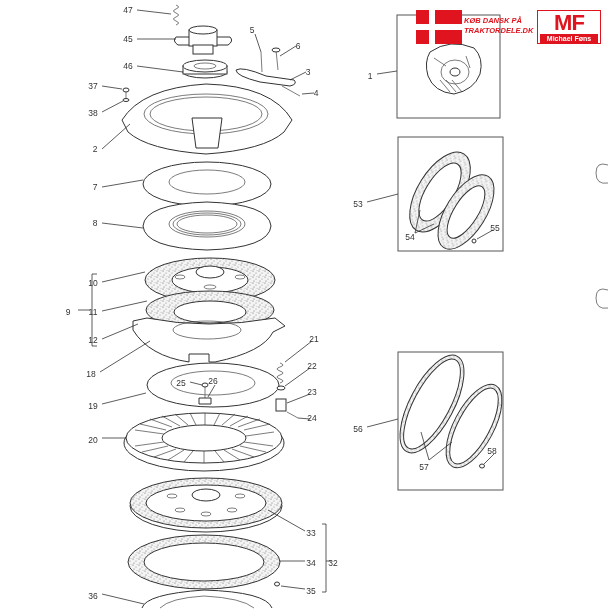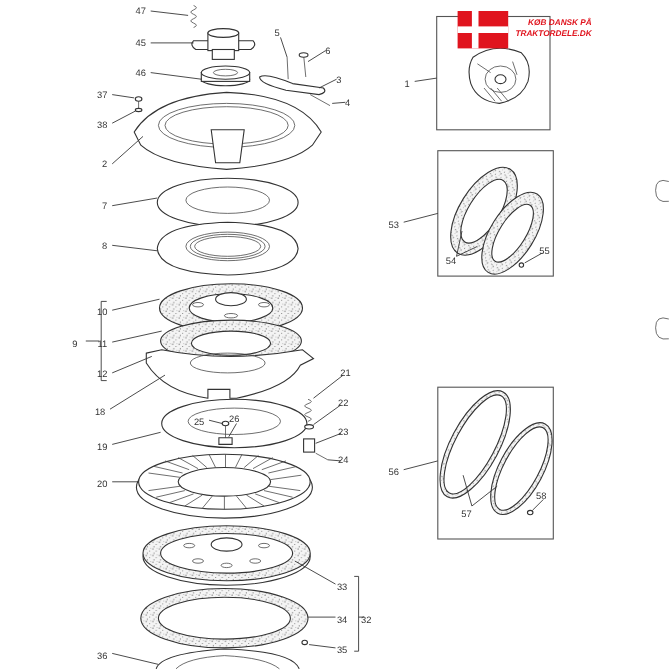--- a/index.html
+++ b/index.html
@@ -9,21 +9,21 @@
   .ln { stroke: #333; stroke-width: 0.8; fill: none; }
   .part { stroke: #333; stroke-width: 1; fill: #fff; }
   .thin { stroke: #444; stroke-width: 0.7; fill: none; }
   .friction { stroke: #333; stroke-width: 1; fill: url(#speckle); }
   .box { stroke: #555; stroke-width: 1; fill: none; }
 
   #banner { position: absolute; left: 416px; top: 10px; width: 188px; height: 36px; }
   #flag { position: absolute; left: 0; top: 0; width: 46px; height: 34px; background: #e0141e; }
   #flag .v { position: absolute; left: 13px; top: 0; width: 6px; height: 34px; background: #fff; }
   #flag .h { position: absolute; left: 0; top: 14px; width: 46px; height: 6px; background: #fff; }
-  #slogan { position: absolute; left: 48px; top: 6px; width: 74px; font-size: 7.5px; font-weight: bold; font-style: italic; color: #e0141e; line-height: 10px; text-align: right; }
+  #slogan { position: absolute; left: 48px; top: 6px; width: 74px; font-size: 7.5px; font-weight: bold; font-style: italic; color: #e0141e; line-height: 10px; }
   #mf-logo { position: absolute; left: 121px; top: 0; width: 64px; height: 34px; border: 1.5px solid #e0141e; box-sizing: border-box; background: #fff; text-align: center; }
   #mf-letters { font-size: 22px; font-weight: bold; color: #e0141e; line-height: 22px; letter-spacing: -1px; display: block; margin-top: 1px; }
   #mf-name { display: block; background: #e0141e; color: #fff; font-size: 7px; font-weight: bold; line-height: 9px; margin: 0 2px; }
 </style>
 </head>
 <body>
 
 <svg id="diagram" viewBox="0 0 610 610" xmlns="http://www.w3.org/2000/svg">
   <defs>
     <pattern id="speckle" width="6" height="6" patternUnits="userSpaceOnUse">
@@ -318,13 +318,17 @@
 
 <div id="banner">
   <div id="flag">
       <div class="v"></div>
       <div class="h"></div>
     </div>
   <div id="slogan">
     <span>KØB DANSK PÅ</span><br>
     <span>TRAKTORDELE.DK</span>
   </div>
+  <div id="mf-logo">
+    <span id="mf-letters">MF</span>
+    <span id="mf-name">Michael Føns</span>
+  </div>
 </div>
 
 </body></html>

